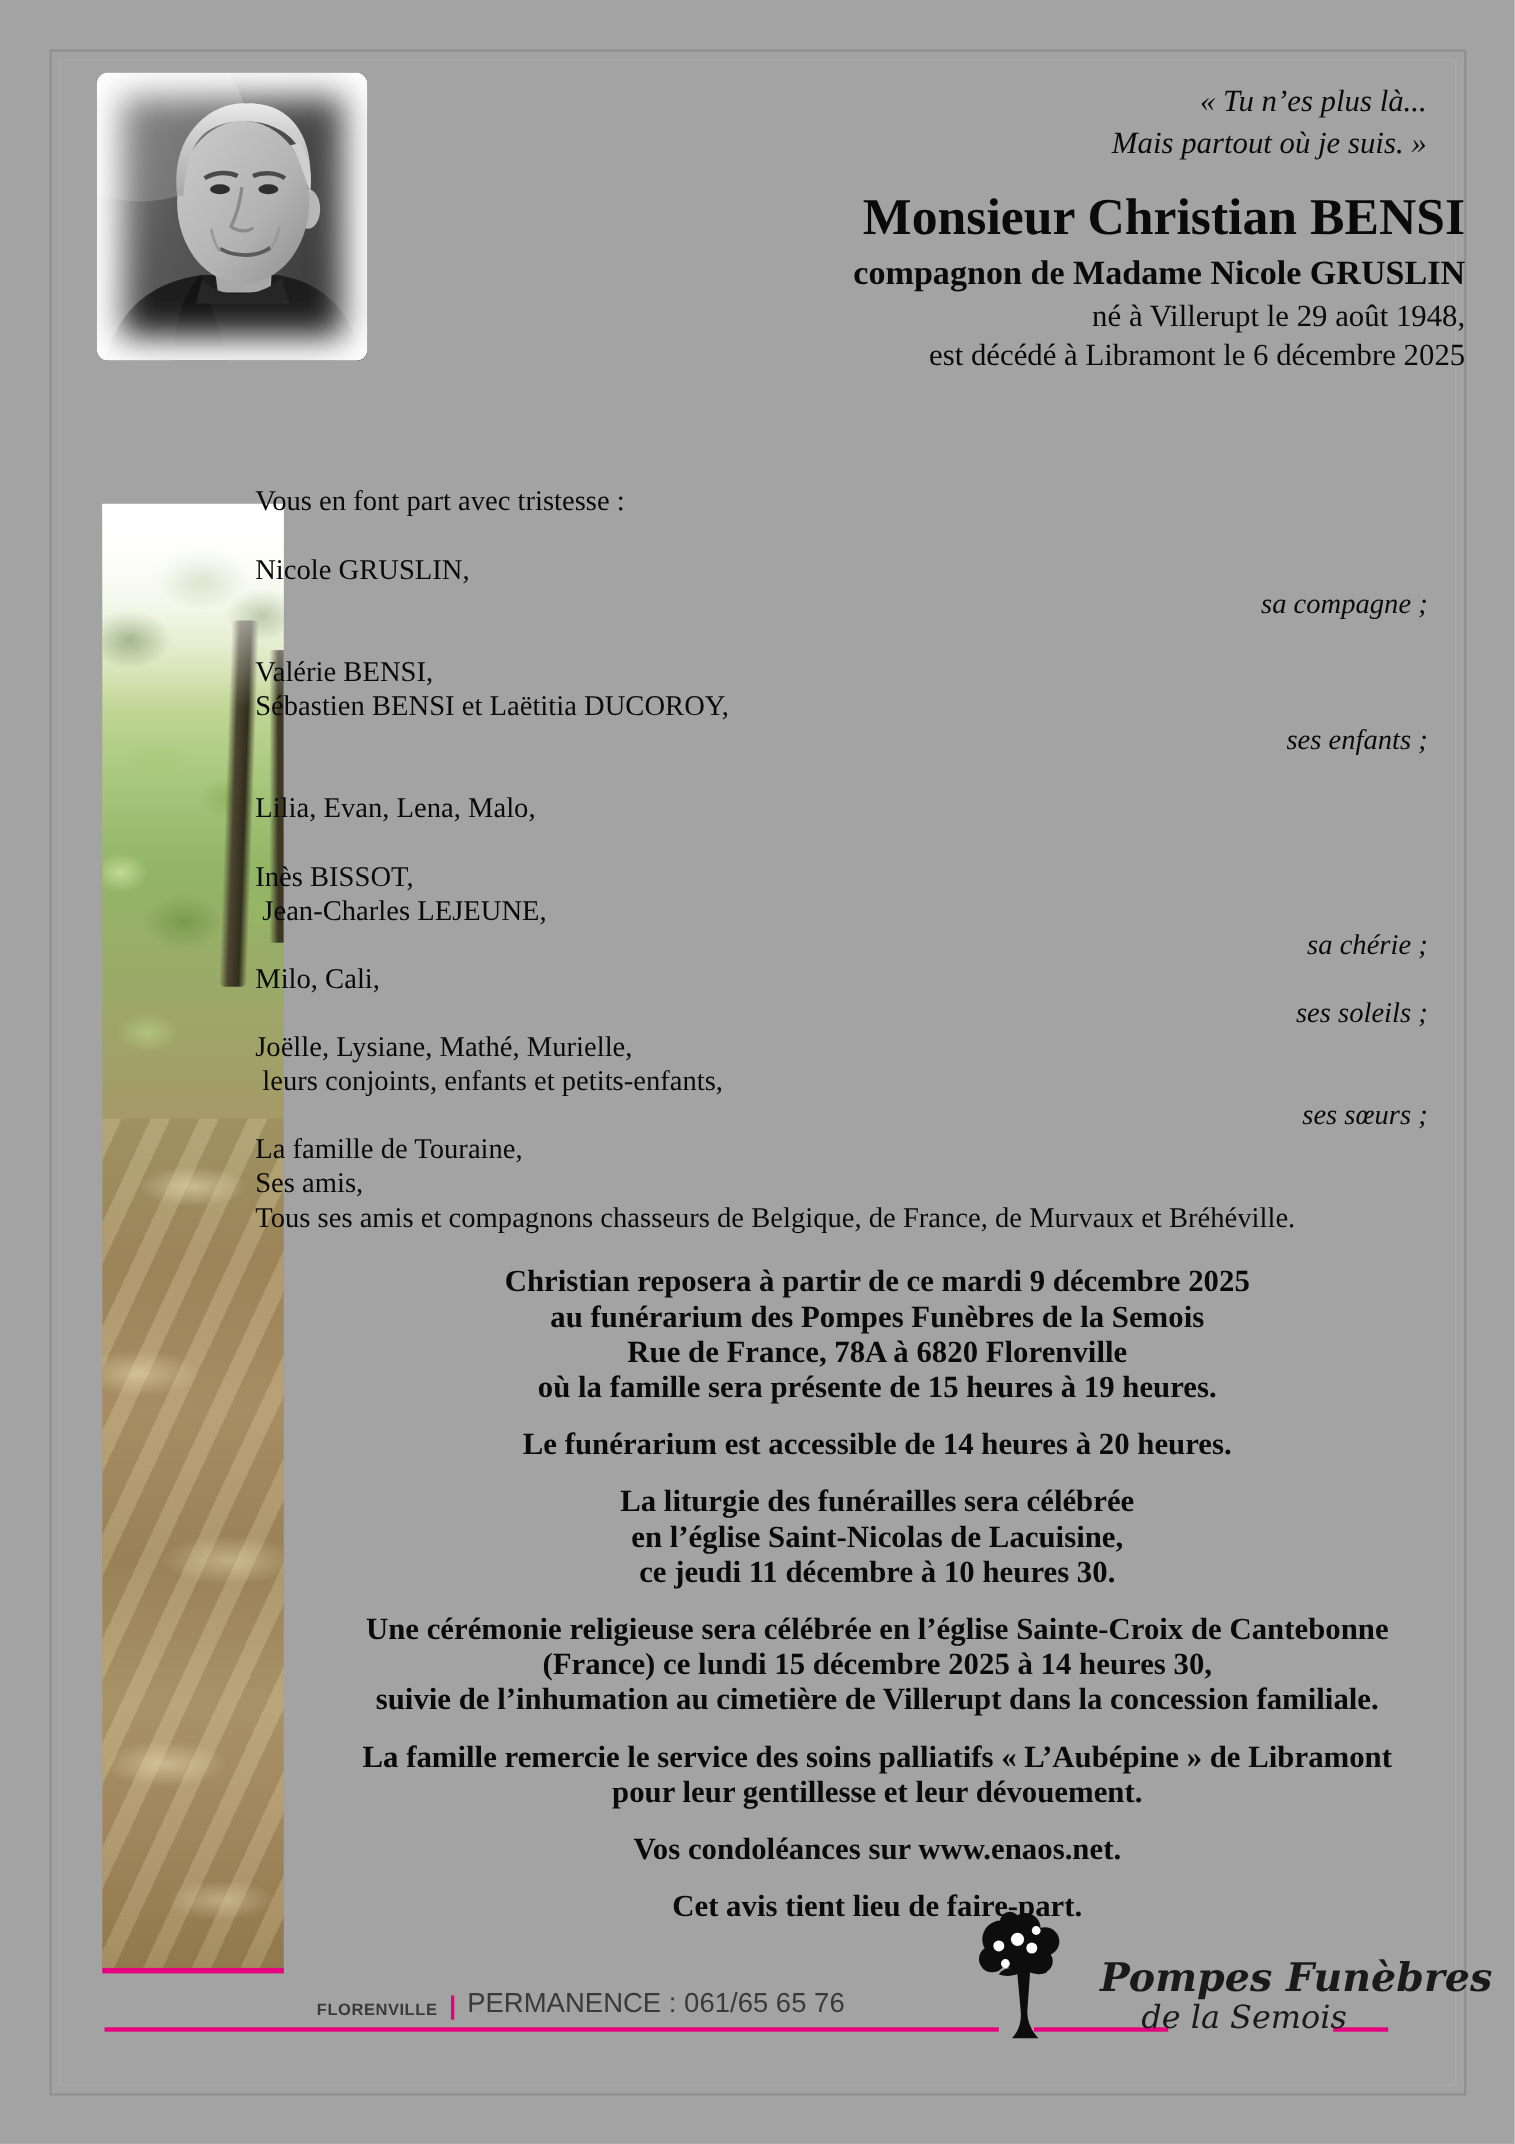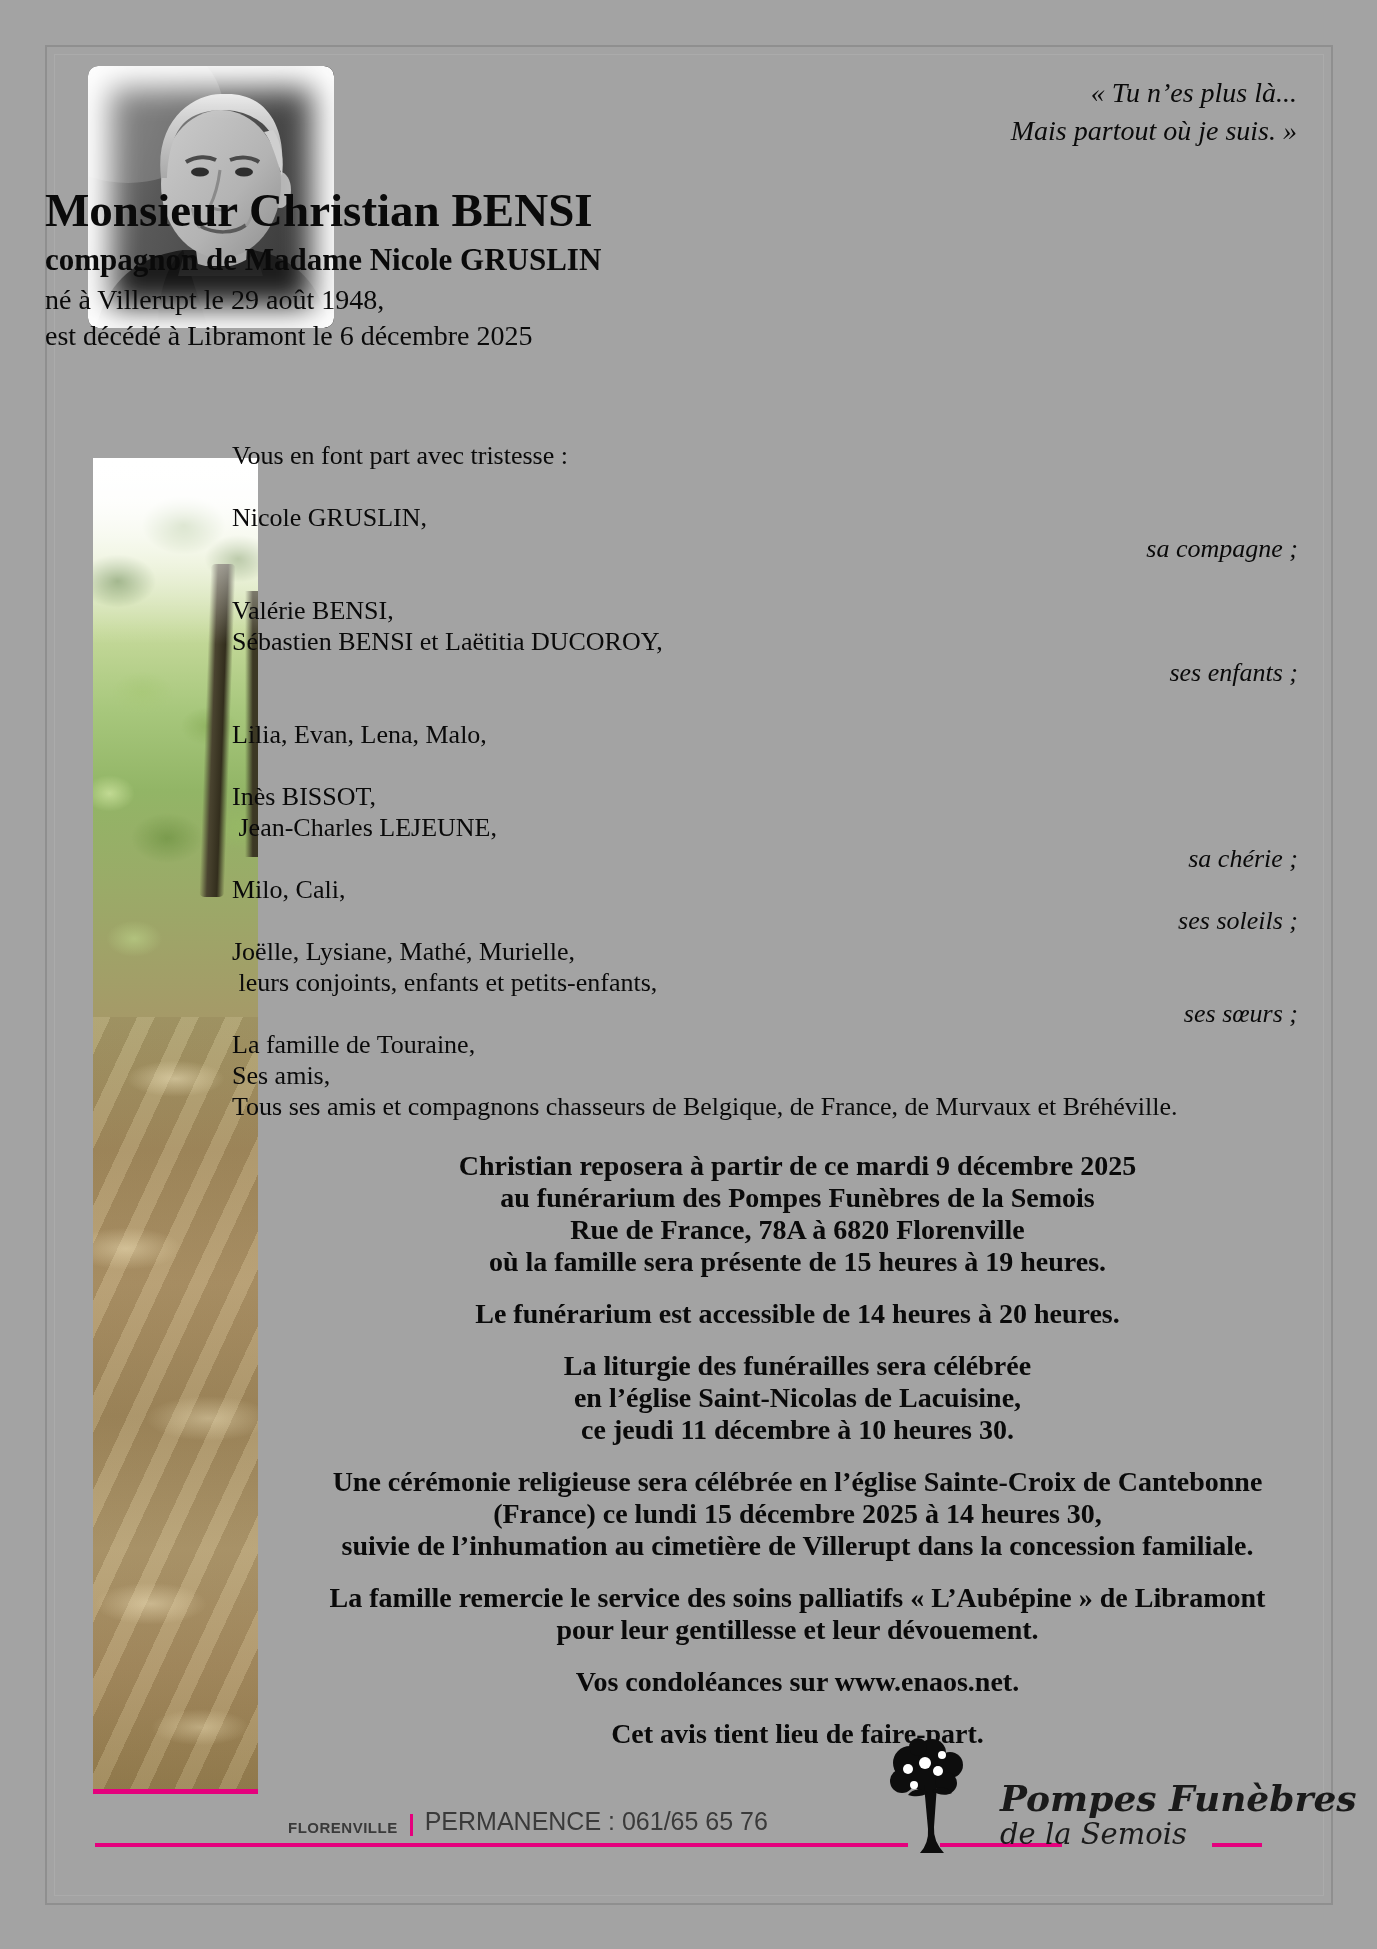--- a/index.html
+++ b/index.html
@@ -28,21 +28,21 @@
     box-shadow: inset 0 0 30px 22px #ffffff;
   }
 
   
   .quote {
     position:absolute; top:74px; right:80px; text-align:right;
     font-style:italic; font-size:28px; line-height:38px;
   }
 
   
-  .header { position:absolute; left:45px; right:45px; top:184px; text-align:left; }
+  .header { position:absolute; left:45px; right:45px; top:172px; text-align:right; }
   .header .title { font-size:47px; font-weight:bold; line-height:52px; }
   .header .subtitle { font-size:31px; font-weight:bold; line-height:40px; margin-top:4px; }
   .header .dates { font-size:28px; line-height:36px; margin-top:2px; }
 
   
   .forest {
     position:absolute; left:93px; top:458px; width:165px; height:1331px;
     background:
       linear-gradient(180deg, #ffffff 0%, #f3f6e8 3%, #e4ecca 7%,
         #c5d99a 13%, #a7c77c 19%, #92b566 25%, #9aab68 32%,
@@ -112,21 +112,21 @@
   .footer-contact .permanence { font-size:25px; }
 
   .brand-line { position:absolute; height:4px; top:1843px; }
   .brand-line.a { left:95px;  width:813px; }
   .brand-line.b { left:940px; width:122px; }
   .brand-line.c { left:1212px; width:50px; }
 
   .tree { position:absolute; left:880px; top:1733px; width:96px; height:126px; }
   .tree svg { display:block; width:100%; height:100%; }
 
-  .brand-text { position:absolute; left:1000px; top:1778px; width:262px; color:#1a1a1a; }
+  .brand-text { position:absolute; left:1000px; top:1778px; width:262px; text-align:center; color:#1a1a1a; }
   .brand-text .b1 {
     font-family:"DejaVu Serif", serif; font-style:italic; font-weight:bold;
     font-size:36px; line-height:40px; white-space:nowrap;
   }
   .brand-text .b2 {
     font-family:"DejaVu Serif", serif; font-style:italic; font-weight:normal;
     font-size:29px; line-height:32px; white-space:nowrap;
   }
 </style>
 </head>

